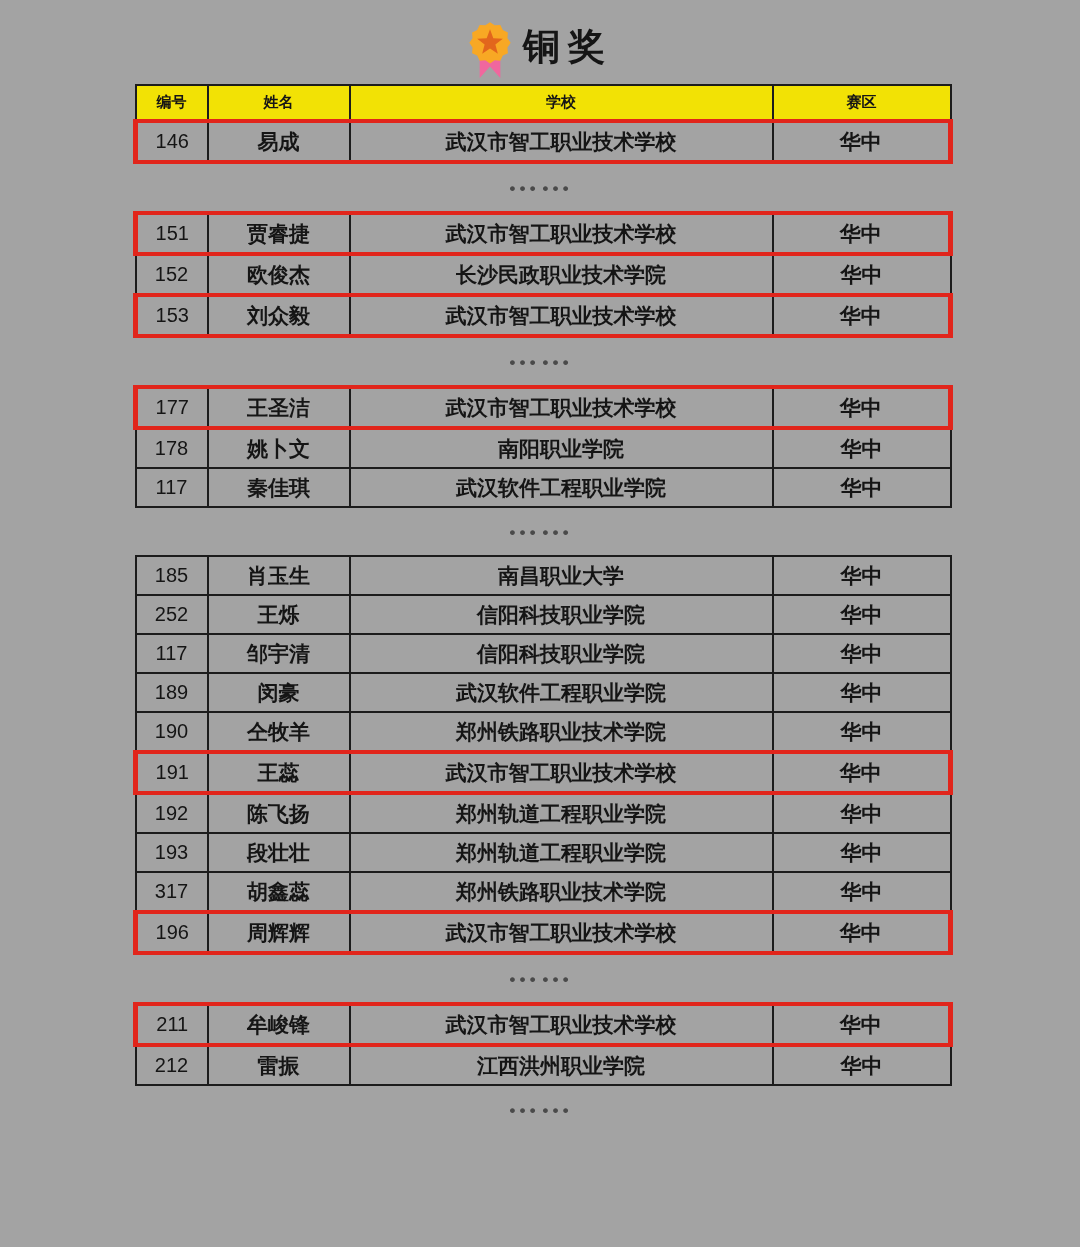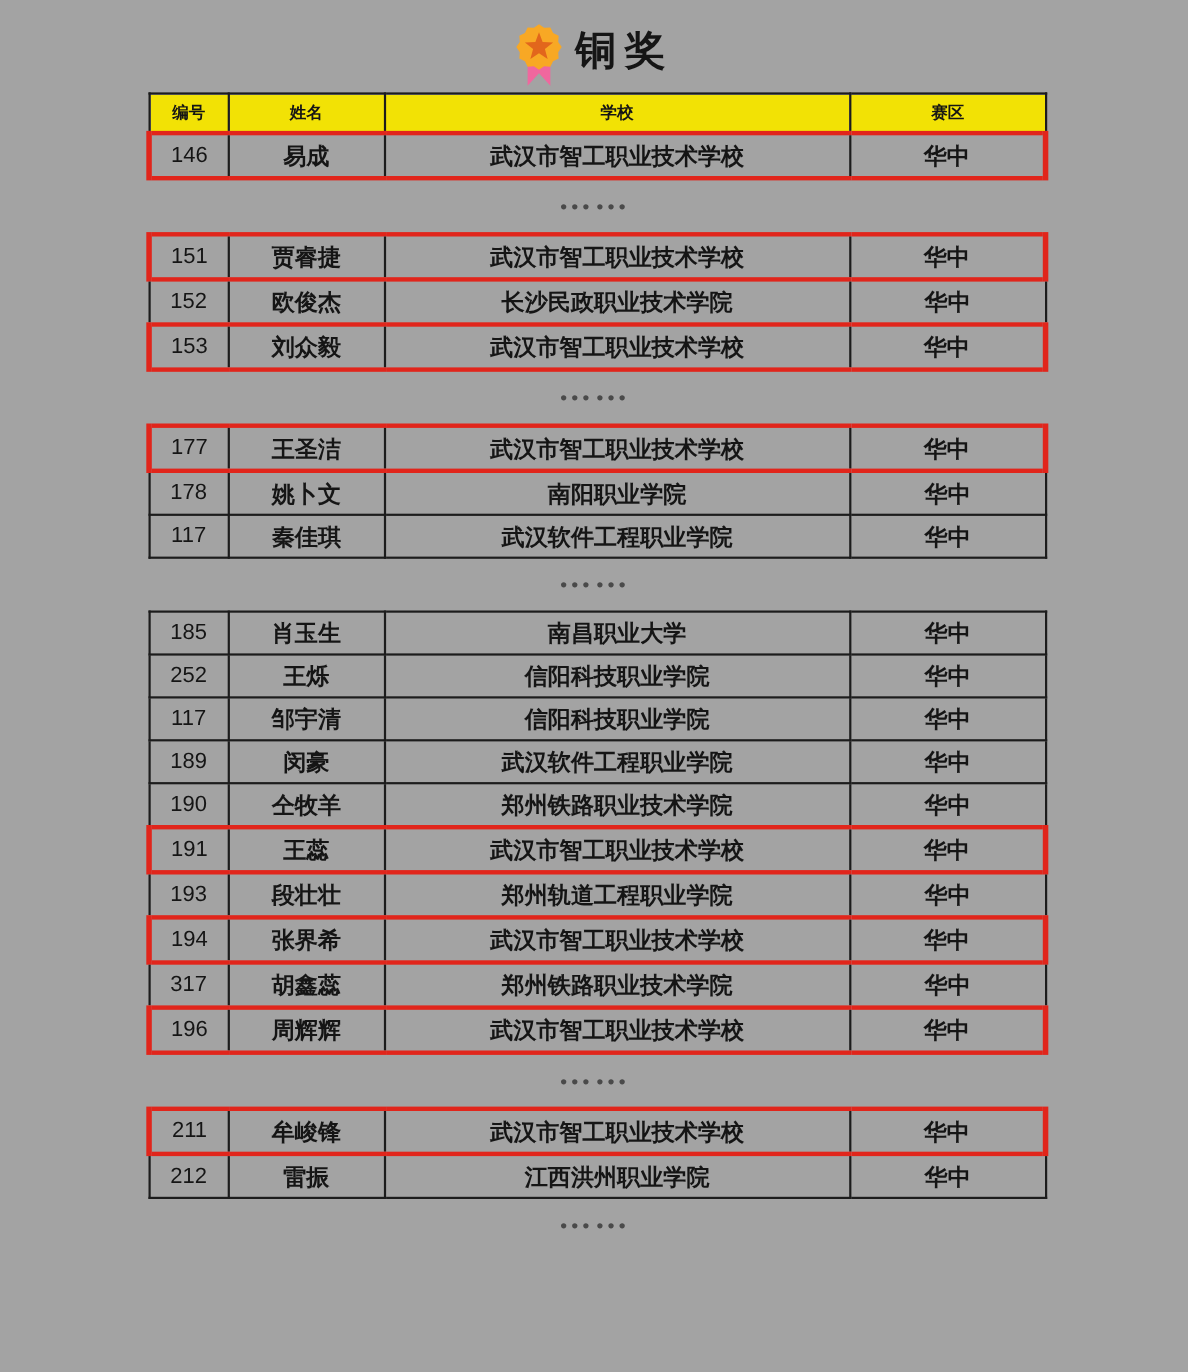--- a/index.html
+++ b/index.html
@@ -206,31 +206,31 @@
               <td class="cell-school">郑州铁路职业技术学院</td>
               <td class="cell-region">华中</td>
             </tr>
             <tr class="hl">
               <td class="cell-no">191</td>
               <td class="cell-name">王蕊</td>
               <td class="cell-school">武汉市智工职业技术学校</td>
               <td class="cell-region">华中</td>
             </tr>
             <tr>
+              <td class="cell-no">192</td>
+              <td class="cell-name">陈飞扬</td>
+              <td class="cell-school">郑州轨道工程职业学院</td>
+              <td class="cell-region">华中</td>
+            </tr>
+            <tr>
               <td class="cell-no">193</td>
               <td class="cell-name">段壮壮</td>
               <td class="cell-school">郑州轨道工程职业学院</td>
               <td class="cell-region">华中</td>
             </tr>
-            <tr class="hl">
-              <td class="cell-no">194</td>
-              <td class="cell-name">张界希</td>
-              <td class="cell-school">武汉市智工职业技术学校</td>
-              <td class="cell-region">华中</td>
-            </tr>
             <tr>
               <td class="cell-no">317</td>
               <td class="cell-name">胡鑫蕊</td>
               <td class="cell-school">郑州铁路职业技术学院</td>
               <td class="cell-region">华中</td>
             </tr>
             <tr class="hl">
               <td class="cell-no">196</td>
               <td class="cell-name">周辉辉</td>
               <td class="cell-school">武汉市智工职业技术学校</td>

